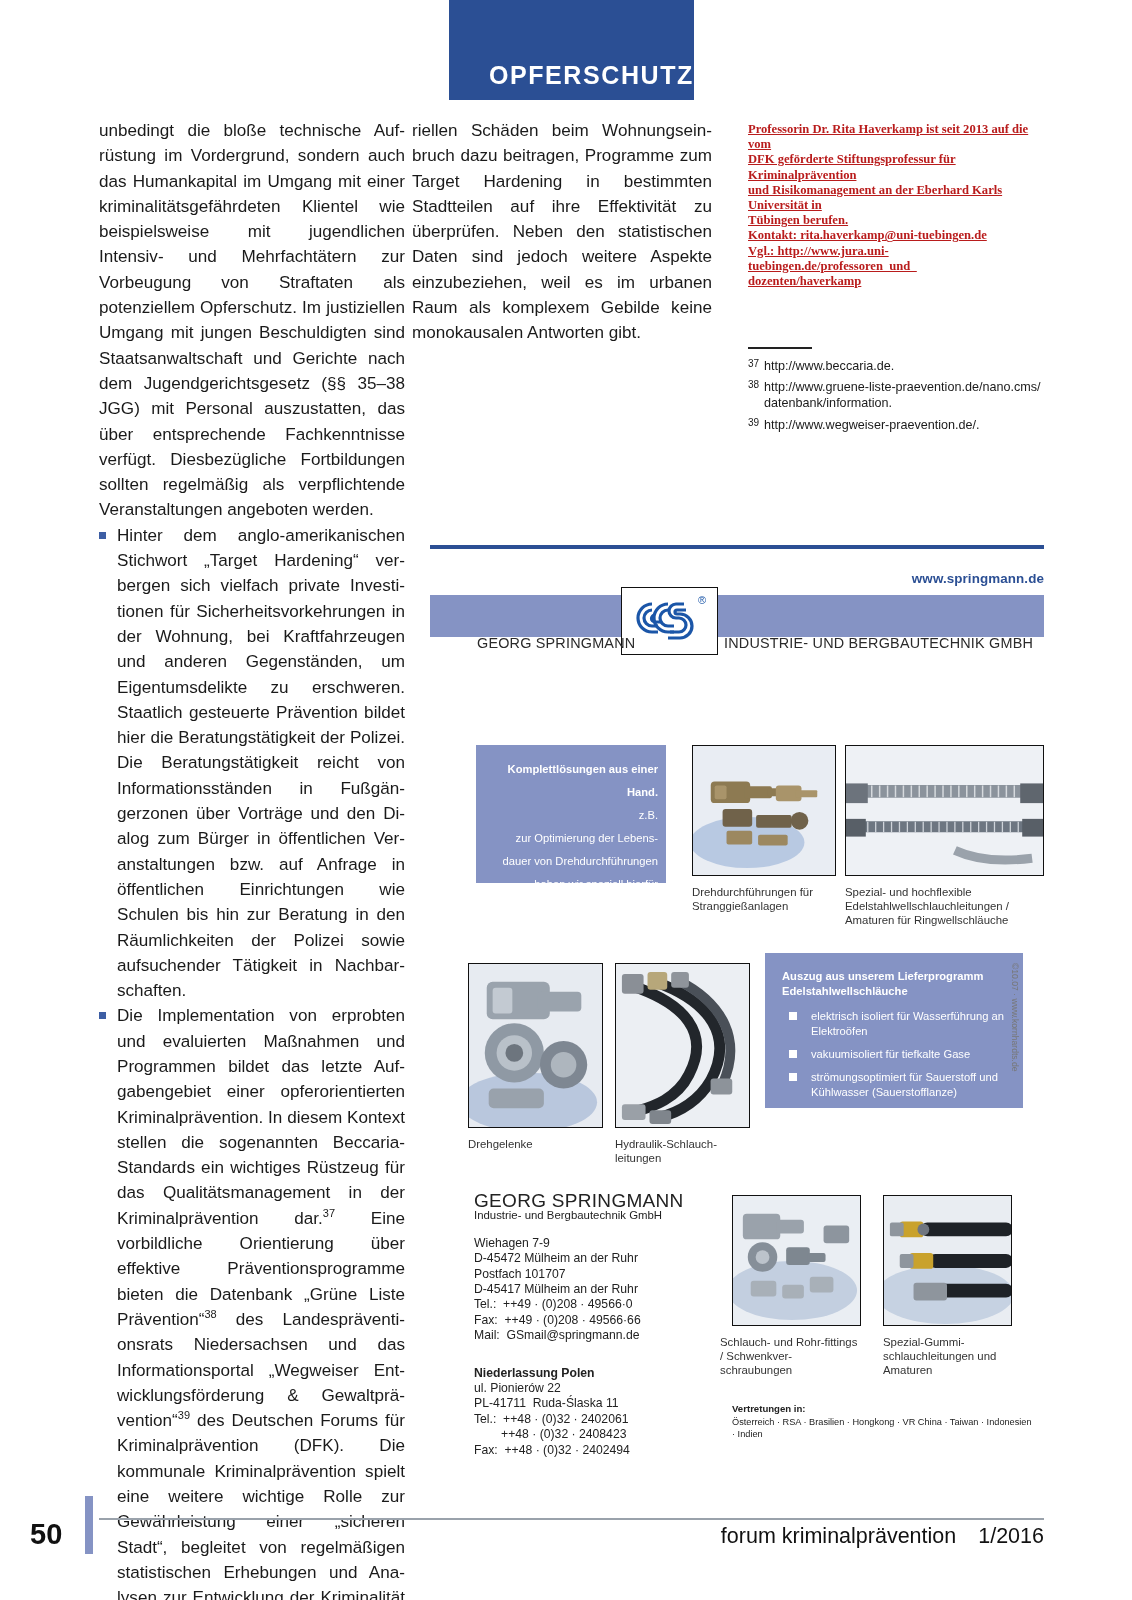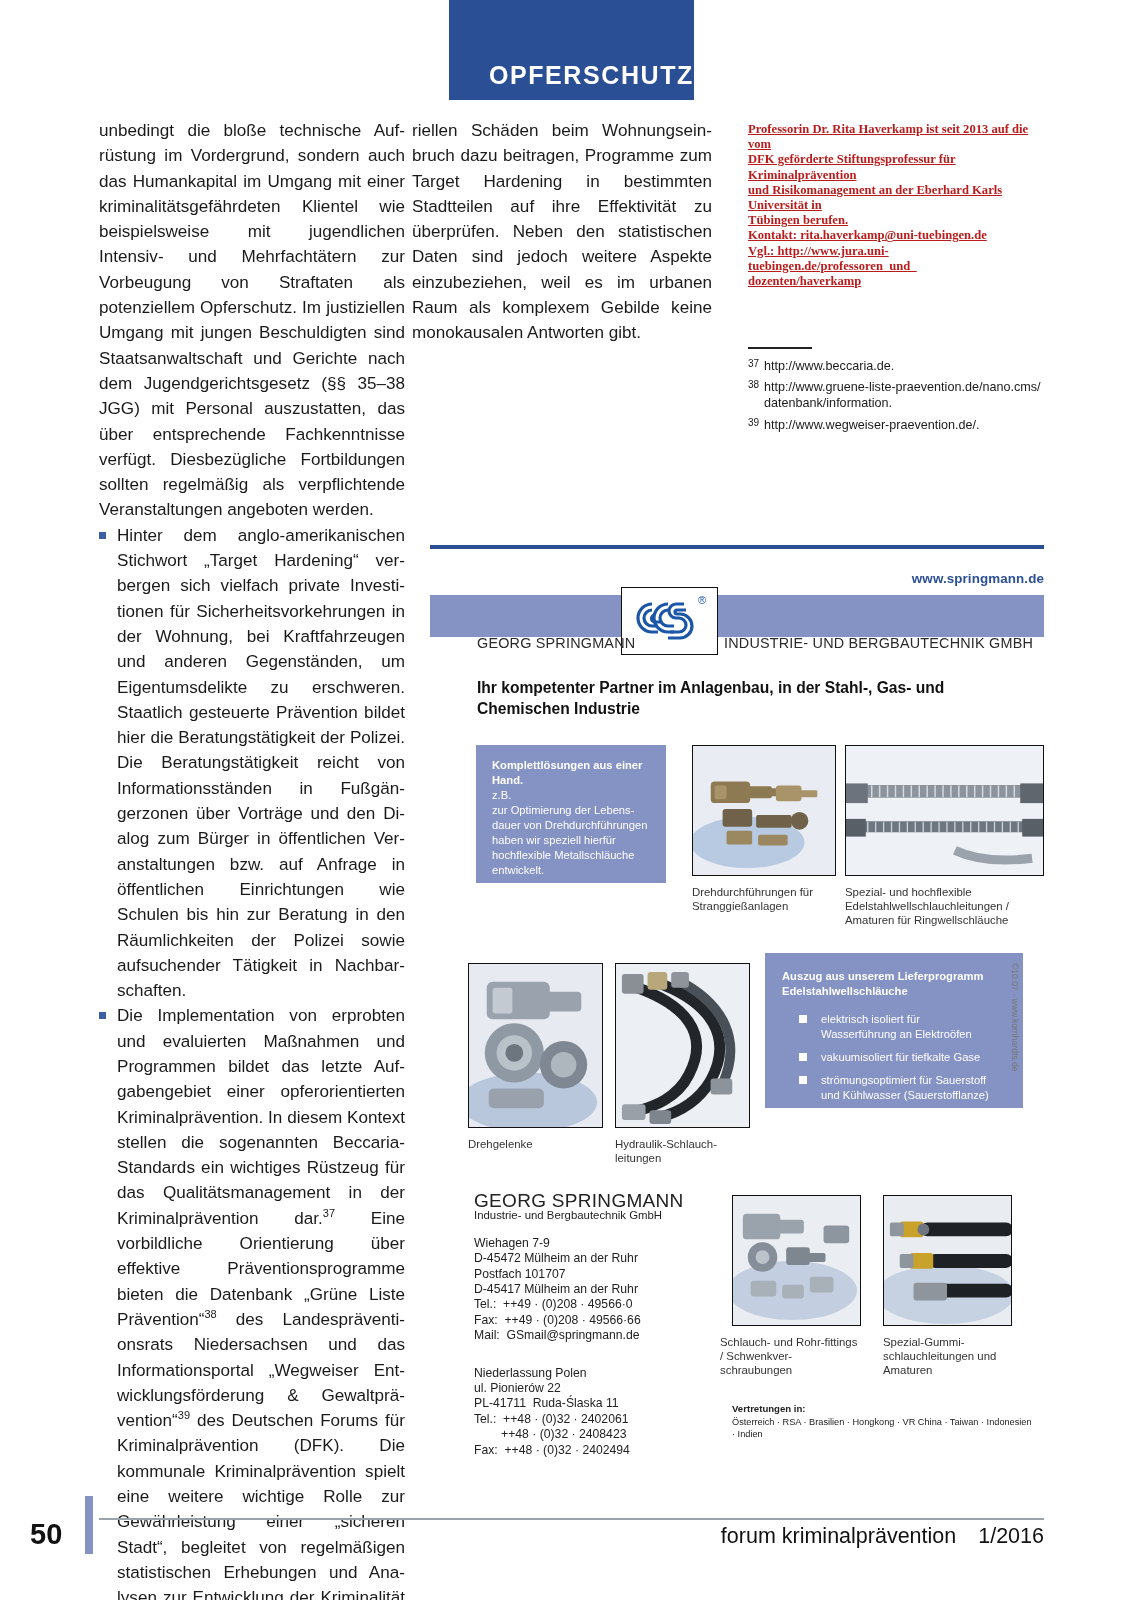--- a/index.html
+++ b/index.html
@@ -121,32 +121,32 @@
   
   .blue-box {
     background:#8593c4;
     color:#ffffff;
     box-sizing:border-box;
   }
   .box-komplett {
     position:absolute; left:46px; top:200px;
     width:190px; height:138px;
     padding:13px 8px 0 16px;
-    font-size:11.2px; line-height:15px;
+    font-size:11.2px; line-height:23px;text-align:right;
   }
   .box-komplett .hd { font-weight:bold; }
 
   .box-auszug {
     position:absolute; left:335px; top:408px;
     width:258px; height:155px;
     padding:16px 12px 0 17px;
     font-size:11.2px; line-height:14.4px;
   }
   .box-auszug .hd { font-weight:bold; margin-bottom:11px; line-height:14.6px; }
-  .box-auszug ul { list-style:none; margin:14px; padding:0; }
+  .box-auszug ul { list-style:none; margin:4px; padding:0; }
   .box-auszug li {
     position:relative; padding-left:25px; margin-bottom:9px;
   }
   .box-auszug li::before {
     content:""; position:absolute; left:3px; top:3px;
     width:8px; height:8px; background:#ffffff;
   }
 
   
   .photo {
@@ -177,21 +177,21 @@
   .cap6 { left:453px; top:790px; width:140px; }
 
   
   .addr {
     position:absolute; left:44px; top:648px; width:230px;
     font-size:12.2px; line-height:15.4px; color:#222;
   }
   .addr .company { font-size:19px; letter-spacing:0.3px; color:#222; }
   .addr .sub { font-size:11.4px; margin-bottom:12px; }
   .addr .gap { height:11px; }
-  .addr .bold { font-weight:normal; }
+  .addr .bold { font-weight:bold; }
   .addr-row { white-space:pre; }
 
   .vertret {
     position:absolute; left:302px; top:858px; width:300px;
     font-size:9.2px; line-height:12.6px; color:#222;
   }
   .vertret .hd { font-weight:bold; font-size:9.6px; }
 
   .copyright {
     position:absolute; left:590px; top:418px;
@@ -291,21 +291,20 @@
         <path d="M62 16 h-8 a7 7 0 0 0 0 14 h3 a7 7 0 0 1 0 14 h-9"></path>
         <path d="M64 22 h-9 a2 2 0 0 0 0 4 h3 a12 12 0 0 1 0 24 h-12"></path>
       </g>
       <text x="76" y="16" font-family="Liberation Sans, sans-serif" font-size="11" fill="#1b56a8">®</text>
     </svg>
   </div>
 
   <div class="ad-name-left">GEORG SPRINGMANN</div>
   <div class="ad-name-right">INDUSTRIE- UND BERGBAUTECHNIK GMBH</div>
 
-  <div class="ad-tagline">Ihr kompetenter Partner im Anlagenbau, in der Stahl-, Gas- und Chemischen Industrie</div>
 
   <div class="blue-box box-komplett">
     <div class="hd">Komplettlösungen aus einer Hand.</div>
     <div>z.B.</div>
     <div>zur Optimierung der Lebens­dauer von Drehdurchführun­gen haben wir speziell hierfür hochflexible Metallschläuche entwickelt.</div>
   </div>
 
   <div class="photo p1">
     <svg width="100%" height="100%" viewBox="0 0 144 131" preserveAspectRatio="none">
       <rect width="144" height="131" fill="#e9edf3"></rect>

